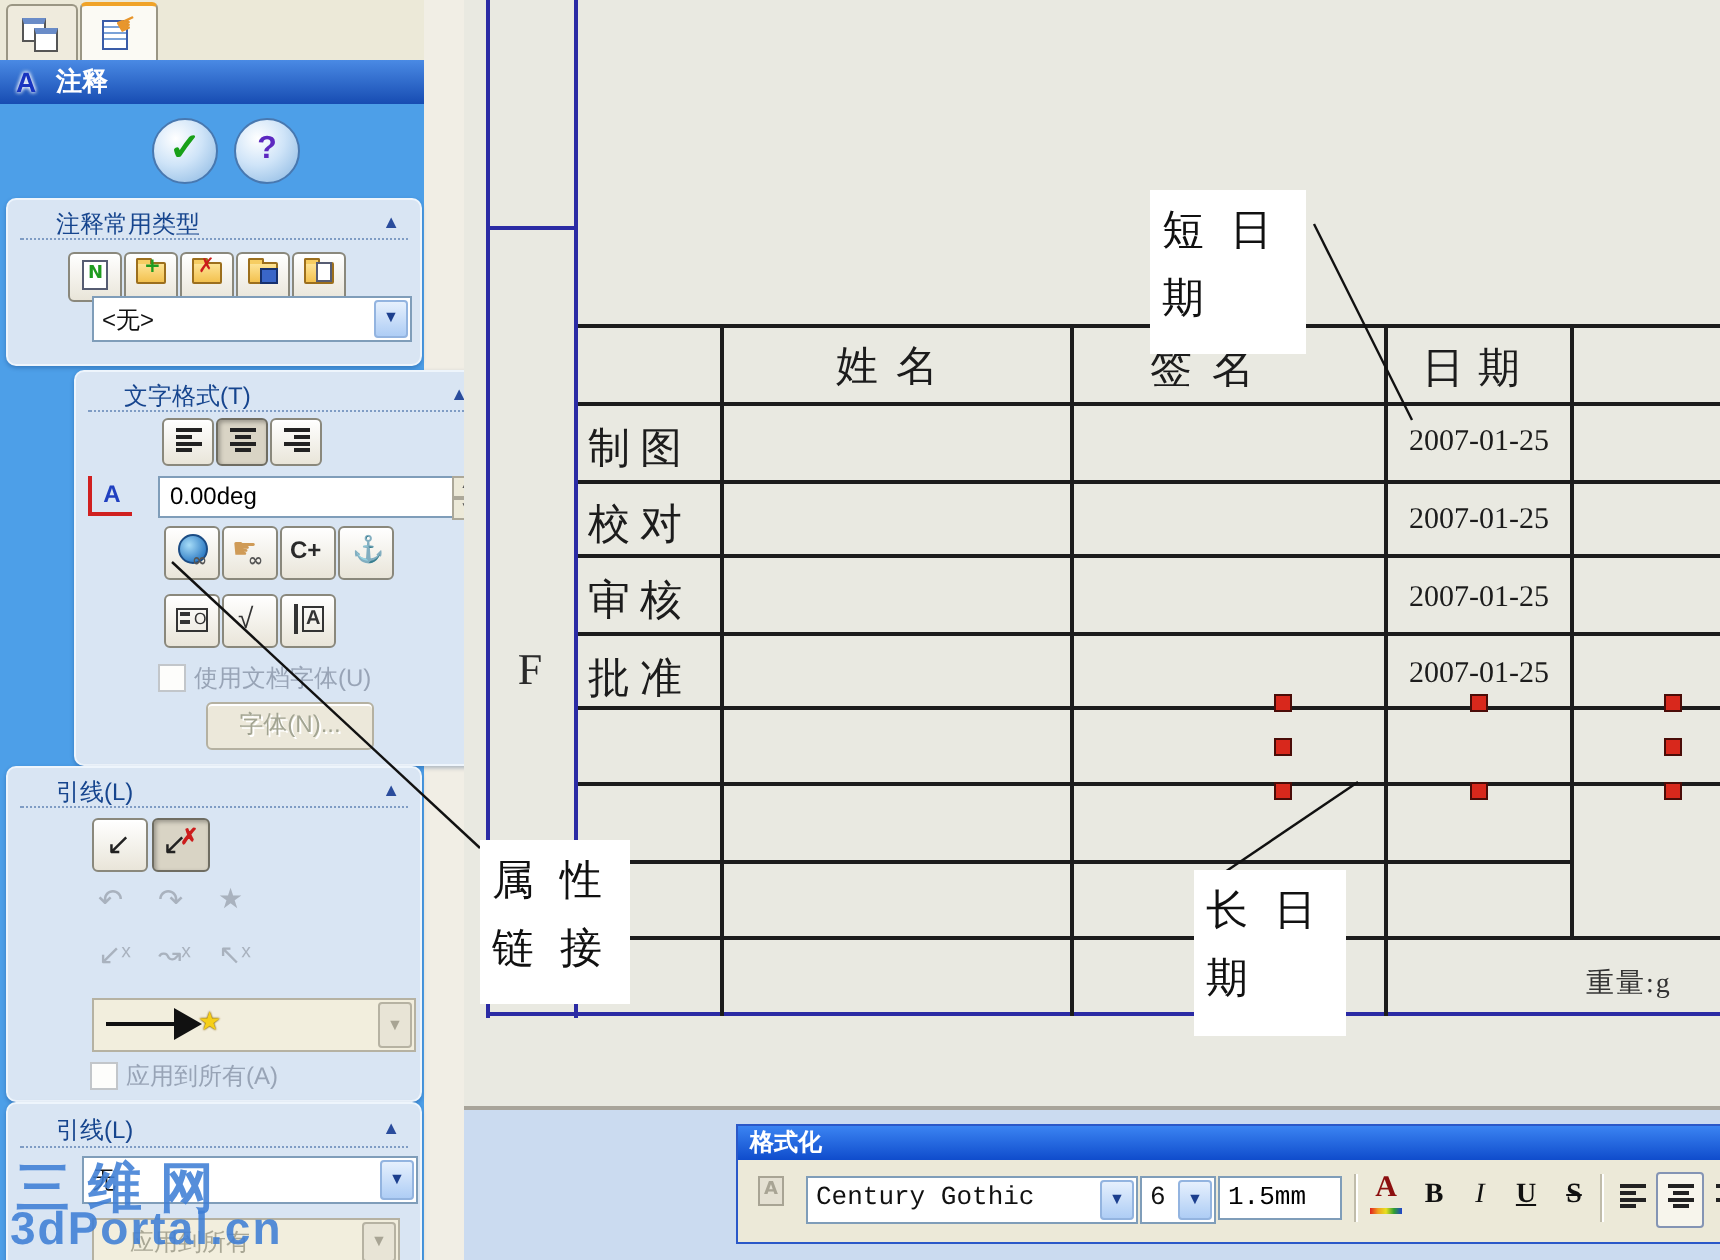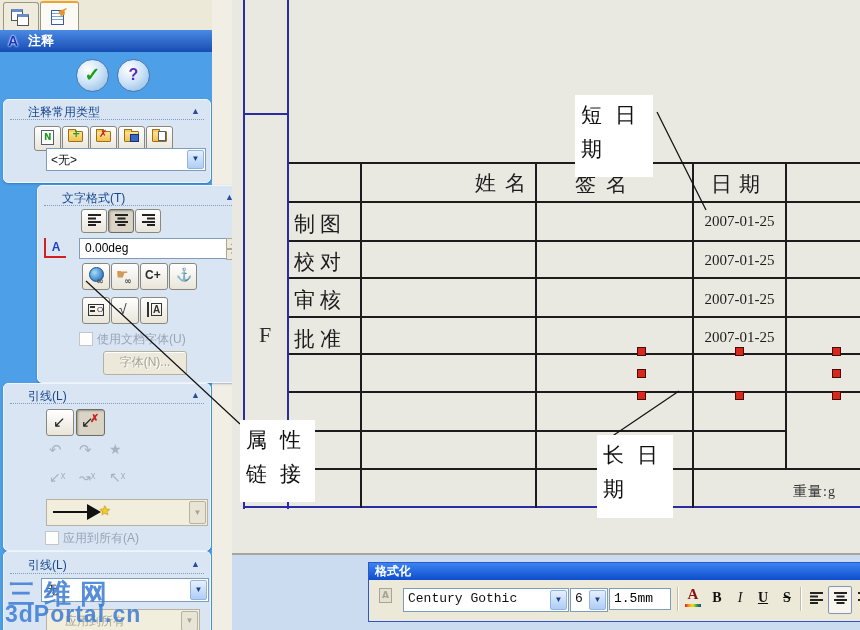--- a/index.html
+++ b/index.html
@@ -246,21 +246,21 @@
   <div class="hl" style="left:289px;top:162px;width:571px;"></div>
   <div class="hl" style="left:289px;top:201px;width:571px;"></div>
   <div class="hl" style="left:289px;top:240px;width:571px;"></div>
   <div class="hl" style="left:289px;top:277px;width:571px;"></div>
   <div class="hl" style="left:289px;top:316px;width:571px;"></div>
   <div class="hl" style="left:289px;top:353px;width:571px;"></div>
   <div class="hl" style="left:289px;top:391px;width:571px;"></div>
   <div class="hl" style="left:289px;top:430px;width:497px;"></div>
   <div class="hl" style="left:289px;top:468px;width:571px;"></div>
 
-  <div class="cad" style="left:361px;top:169px;width:174px;text-align:right;font-size:21px;letter-spacing:9px;">姓名</div>
+  <div class="cad" style="left:361px;top:169px;width:174px;text-align:center;font-size:21px;letter-spacing:9px;">姓名</div>
   <div class="cad" style="left:536px;top:170px;width:140px;text-align:center;font-size:21px;letter-spacing:10px;">签名</div>
   <div class="cad" style="left:693px;top:170px;width:92px;text-align:center;font-size:21px;letter-spacing:7px;">日期</div>
 
   <div class="cad" style="left:294px;top:210px;font-size:21px;letter-spacing:5px;">制图</div>
   <div class="cad" style="left:294px;top:248px;font-size:21px;letter-spacing:5px;">校对</div>
   <div class="cad" style="left:294px;top:286px;font-size:21px;letter-spacing:5px;">审核</div>
   <div class="cad" style="left:294px;top:325px;font-size:21px;letter-spacing:5px;">批准</div>
 
   <div class="cad" style="left:694px;top:213px;width:91px;text-align:center;font-size:15px;">2007-01-25</div>
   <div class="cad" style="left:694px;top:252px;width:91px;text-align:center;font-size:15px;">2007-01-25</div>

